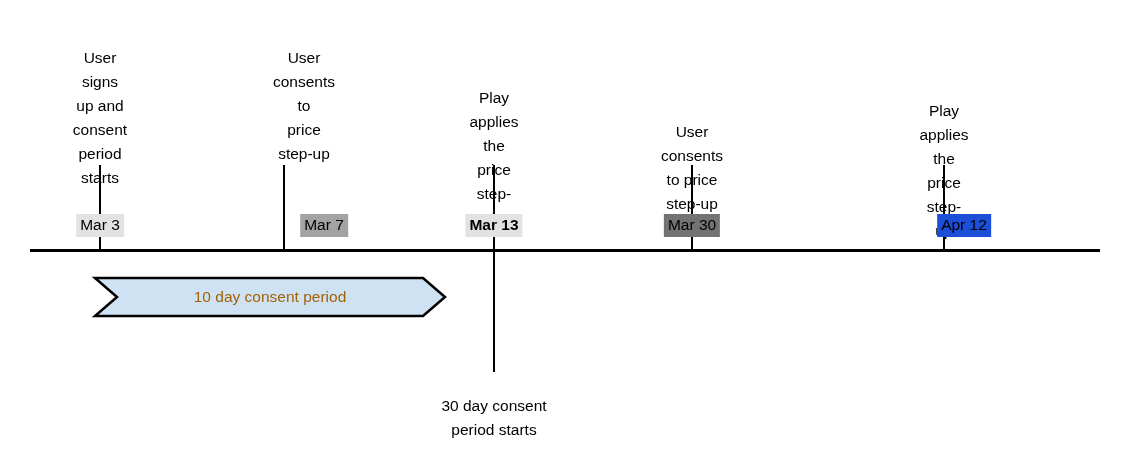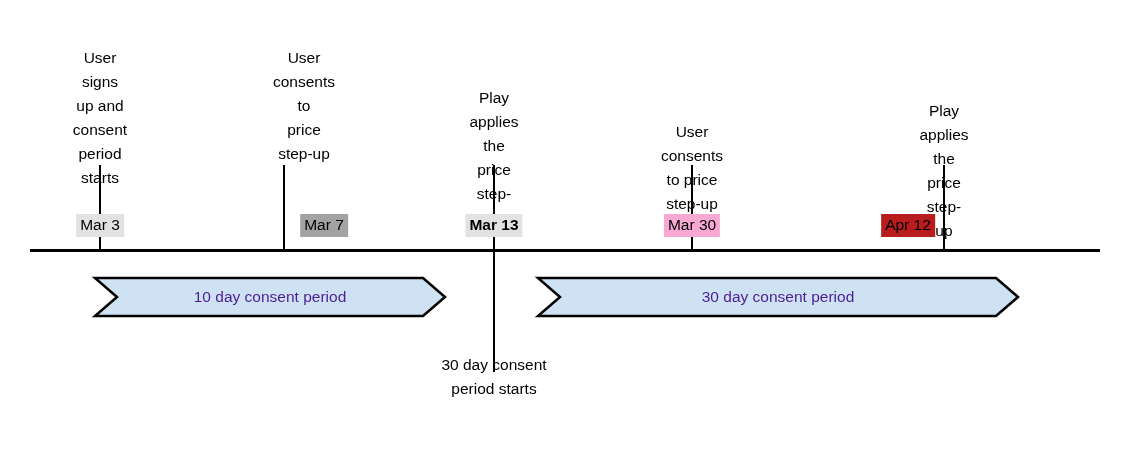--- a/index.html
+++ b/index.html
@@ -78,21 +78,21 @@
   .band-label {
     position: absolute;
     left: 0;
     right: 0;
     top: 0;
     height: 38px;
     display: flex;
     align-items: center;
     justify-content: center;
     font-size: 15.5px;
-    color: #4c1d95;
+    color: #a16207;
     pointer-events: none;
   }
 
   
   .dropline {
     position: absolute;
     width: 2px;
     background: #000000;
   }
   .below-label {
@@ -134,41 +134,35 @@
     <div class="event-label" id="lbl-2" style="left: 494px; top: 86px;">Play applies the
 price step-up</div>
     <div class="tick" id="tick-2" style="left: 493px; top: 165px; height: 85px; background: rgb(0, 0, 0);"></div>
     <div class="date-chip" id="date-2" style="left: 494px; top: 214px; background: rgb(226, 226, 226); font-weight: bold;">Mar 13</div>
   </div>
 
   <div class="event">
     <div class="event-label" id="lbl-3" style="left: 692px; top: 105px; margin-top: 15px;">User consents to price
 step-up</div>
     <div class="tick" id="tick-3" style="left: 691px; top: 165px; height: 85px; background: rgb(0, 0, 0);"></div>
-    <div class="date-chip" id="date-3" style="left: 692px; top: 214px; background: #f9a8d4;">Mar 30</div>
+    <div class="date-chip" id="date-3" style="left: 692px; top: 214px; background: #737373;">Mar 30</div>
   </div>
 
   <div class="event">
     <div class="event-label" id="lbl-4" style="left: 944px; top: 99px;">Play applies the
 price step-up</div>
     <div class="tick" id="tick-4" style="left: 943px; top: 165px; height: 85px; background: rgb(0, 0, 0);"></div>
-    <div class="date-chip" id="date-4" style="left: 908px; top: 214px; background: #b91c1c;">Apr 12</div>
+    <div class="date-chip" id="date-4" style="left: 964px; top: 214px; background: #1d4ed8;">Apr 12</div>
   </div>
 
   <div class="band" id="band-0" style="left: 95px; top: 278px; width: 350px;">
     <svg id="band-svg-0" viewBox="0 0 350 38" preserveAspectRatio="none">
       <polygon id="band-poly-0" points="0,0 328,0 350,19 328,38 0,38 22,19" stroke-width="2.5" stroke-linejoin="miter" fill="#cfe2f3" stroke="#000000"></polygon>
     </svg>
     <div class="band-label">10 day consent period</div>
   </div>
 
-  <div class="band" id="band-1" style="left: 538px; top: 278px; width: 480px;">
-    <svg id="band-svg-1" viewBox="0 0 480 38" preserveAspectRatio="none">
-      <polygon id="band-poly-1" points="0,0 458,0 480,19 458,38 0,38 22,19" stroke-width="2.5" stroke-linejoin="miter" fill="#cfe2f3" stroke="#000000"></polygon>
-    </svg>
-    <div class="band-label">30 day consent period</div>
-  </div>
 
   <div class="dropline" id="drop-0" style="left: 493px; top: 250px; height: 122px; background: rgb(0, 0, 0);"></div>
-  <div class="below-label" id="below-0" style="left: 494px; top: 353px;">30 day consent
+  <div class="below-label" id="below-0" style="left: 494px; top: 394px;">30 day consent
 period starts</div>
 
 </div>
 
 </body></html>

